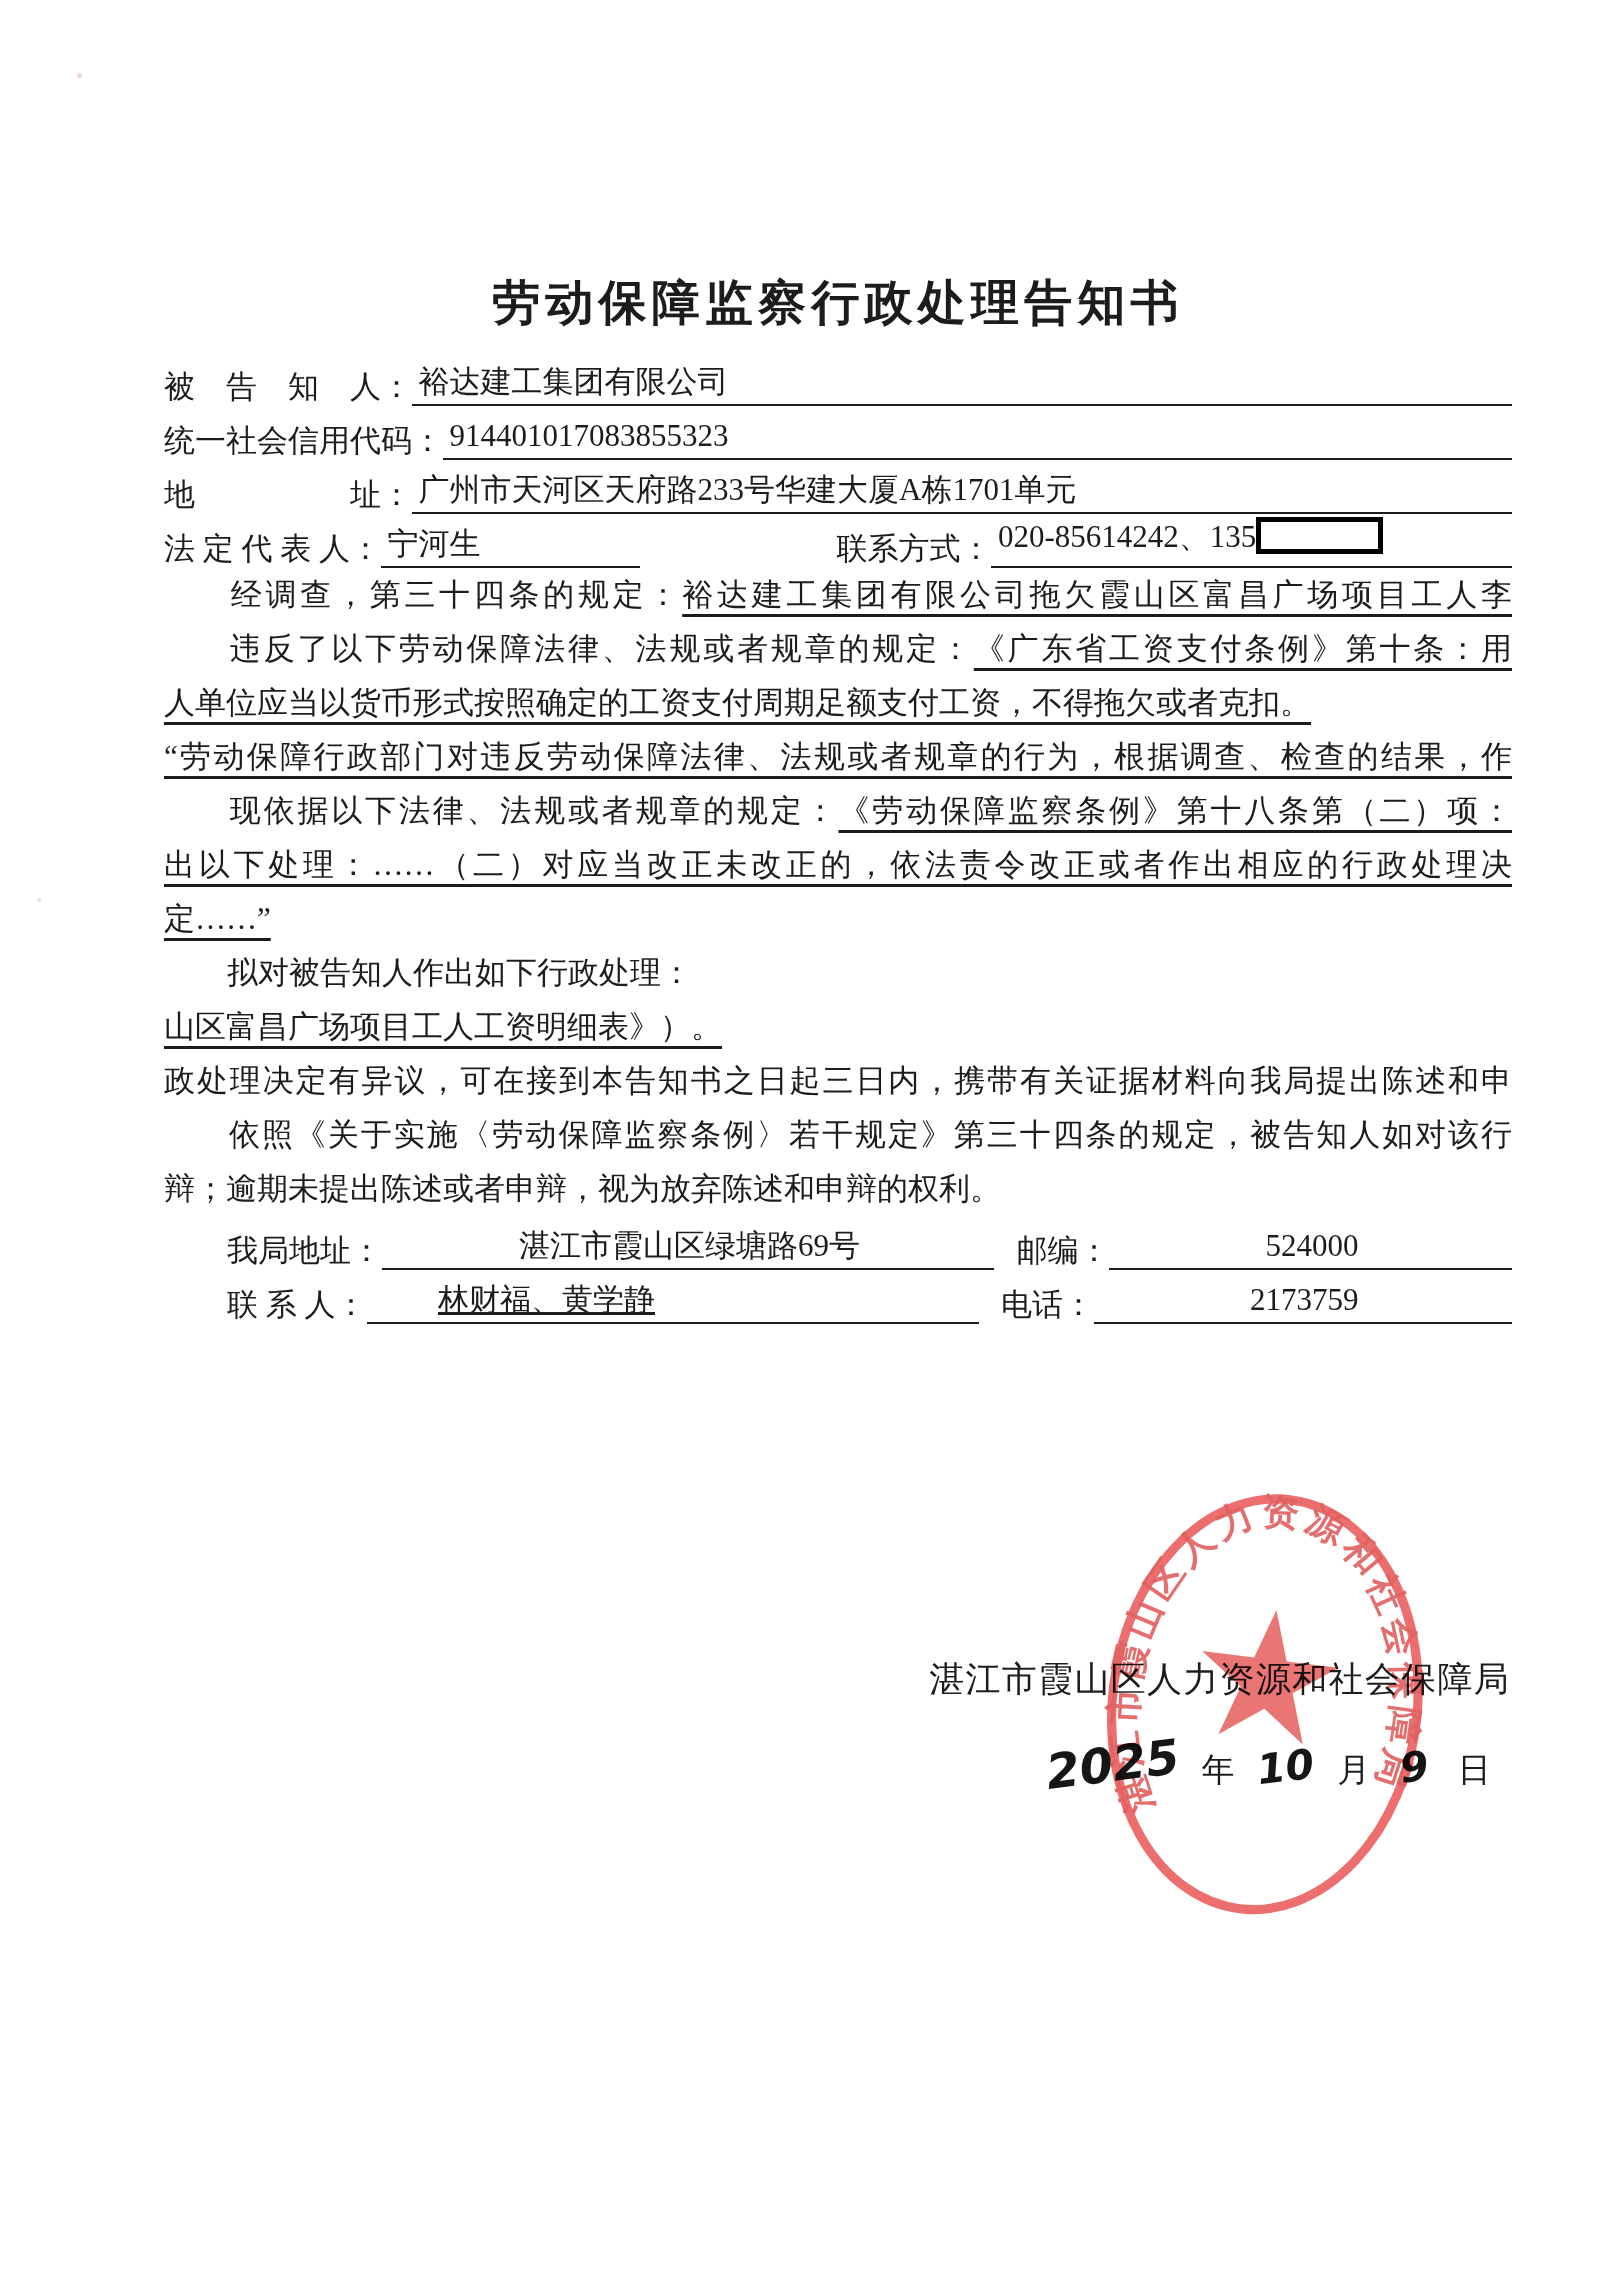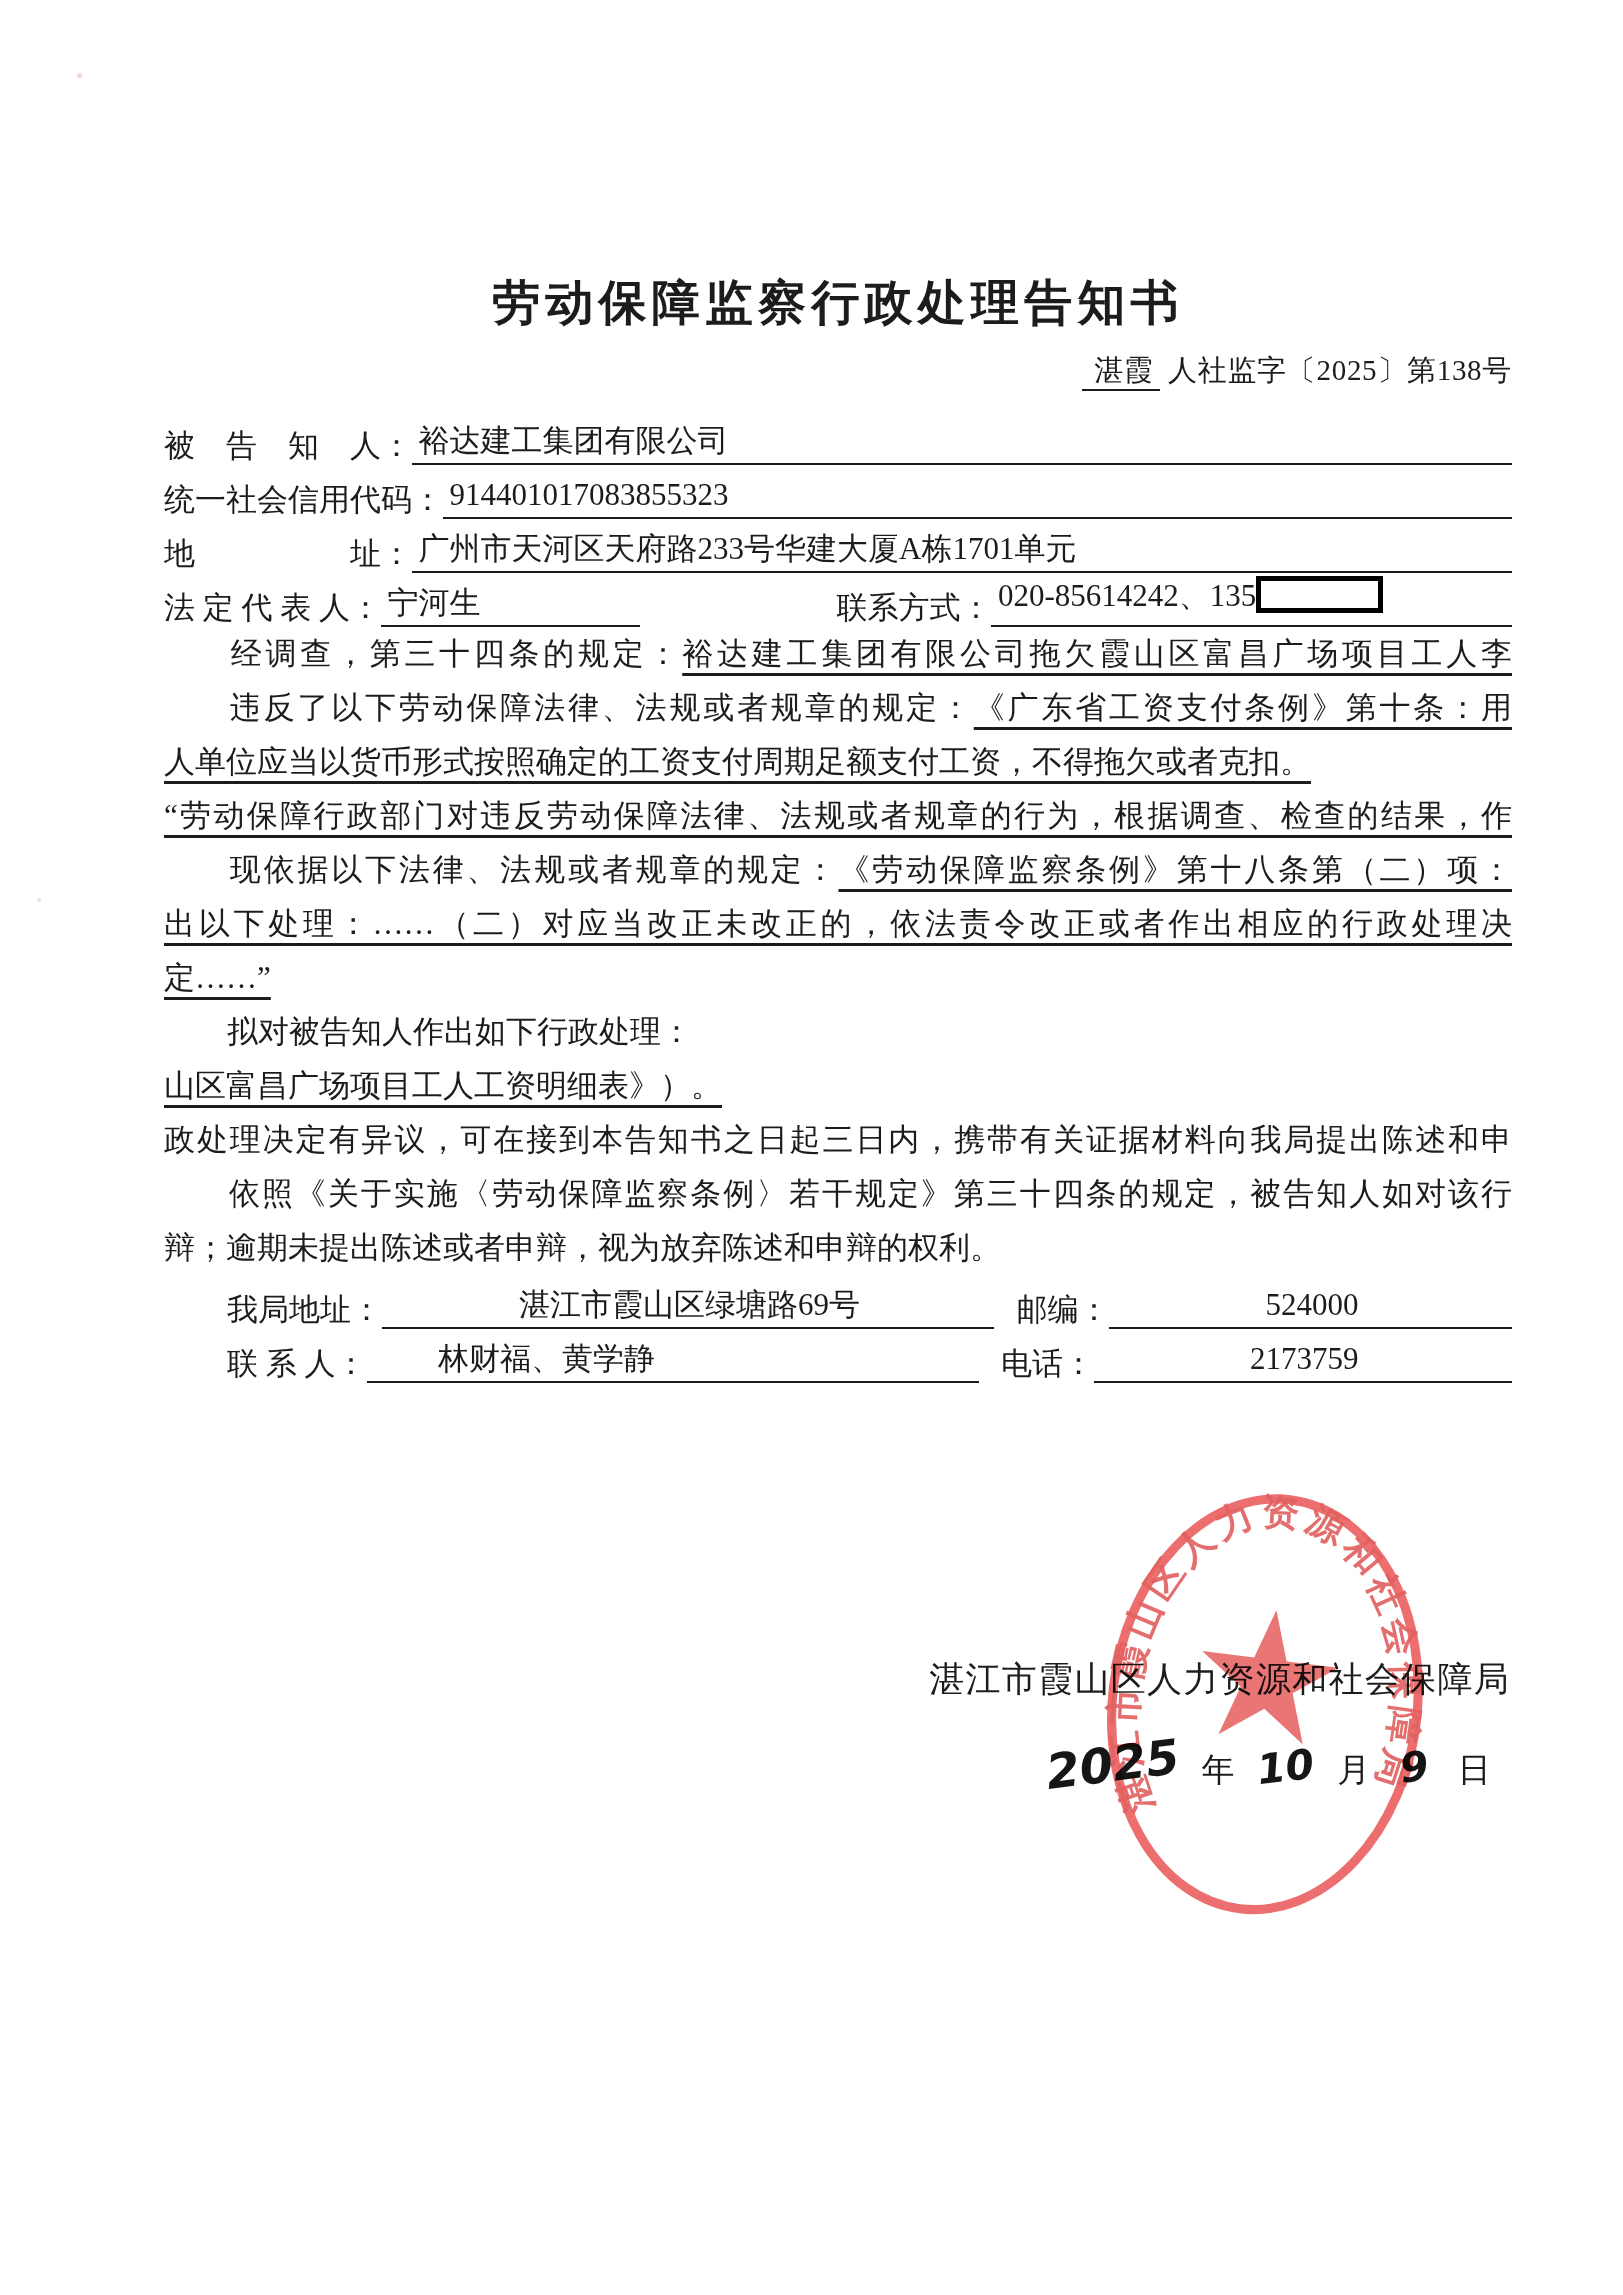--- a/index.html
+++ b/index.html
@@ -77,24 +77,20 @@
 <body>
 
 <div class="page">
   <div class="speck" style="left:77px;top:73px;width:5.2px;height:5.2px;background:#e9a7b1;opacity:.5;"></div>
   <div class="speck" style="left:37px;top:898px;width:3.9px;height:3.9px;background:#c9c9c9;opacity:.5;"></div>
 
   <div class="content">
 
     <div class="title">劳动保障监察行政处理告知书</div>
 
-    <div class="docno">
-      <span class="u-region">湛霞</span>
-      <span>人社监字〔2025〕第138号</span>
-    </div>
 
     <div class="row">
       <span class="lbl">被　告　知　人：</span>
       <span class="ubox fill">
         <span>裕达建工集团有限公司</span>
       </span>
     </div>
 
     <div class="row">
       <span class="lbl">统一社会信用代码：</span>
@@ -147,21 +143,21 @@
       </span>
       <span style="width:22px;"></span>
       <span class="lbl">邮编：</span>
       <span class="ubox fill" style="text-align:center;">
         <span>524000</span>
       </span>
     </div>
 
     <div class="row footer-row">
       <span class="lbl">联 系 人：</span>
-      <span class="ubox" style="width:602px;">
+      <span class="ubox" style="width:602px;text-decoration:underline;">
         <span style="padding-left:65px;">林财福、黄学静</span>
       </span>
       <span style="width:22px;"></span>
       <span class="lbl">电话：</span>
       <span class="ubox fill" style="text-align:center;">
         <span>2173759</span>
       </span>
     </div>
 
   </div>

